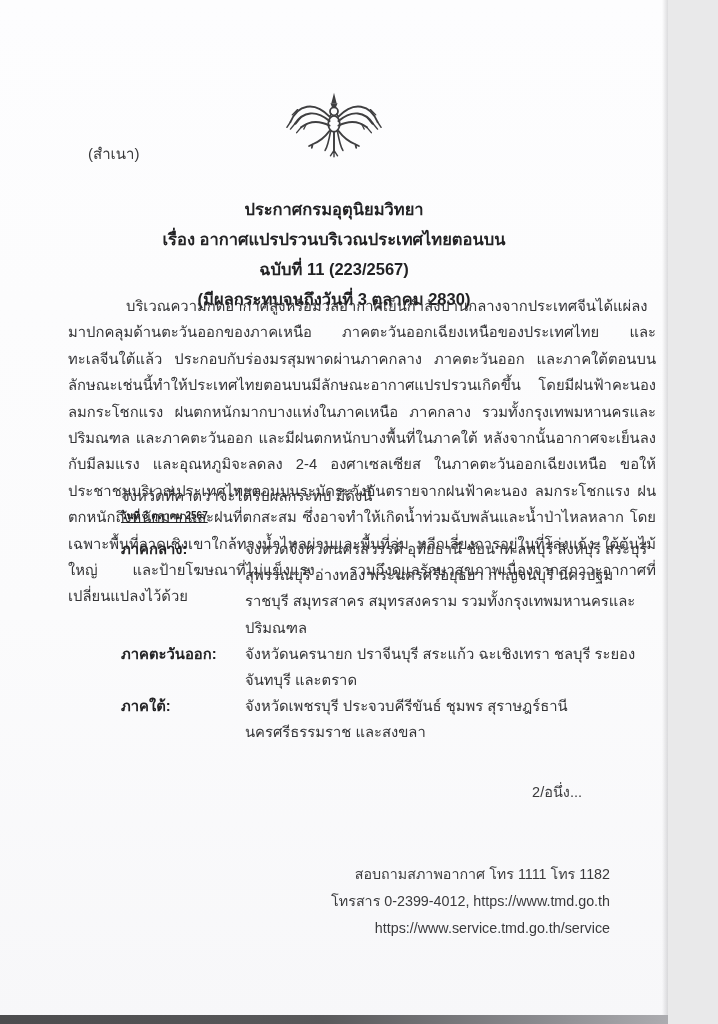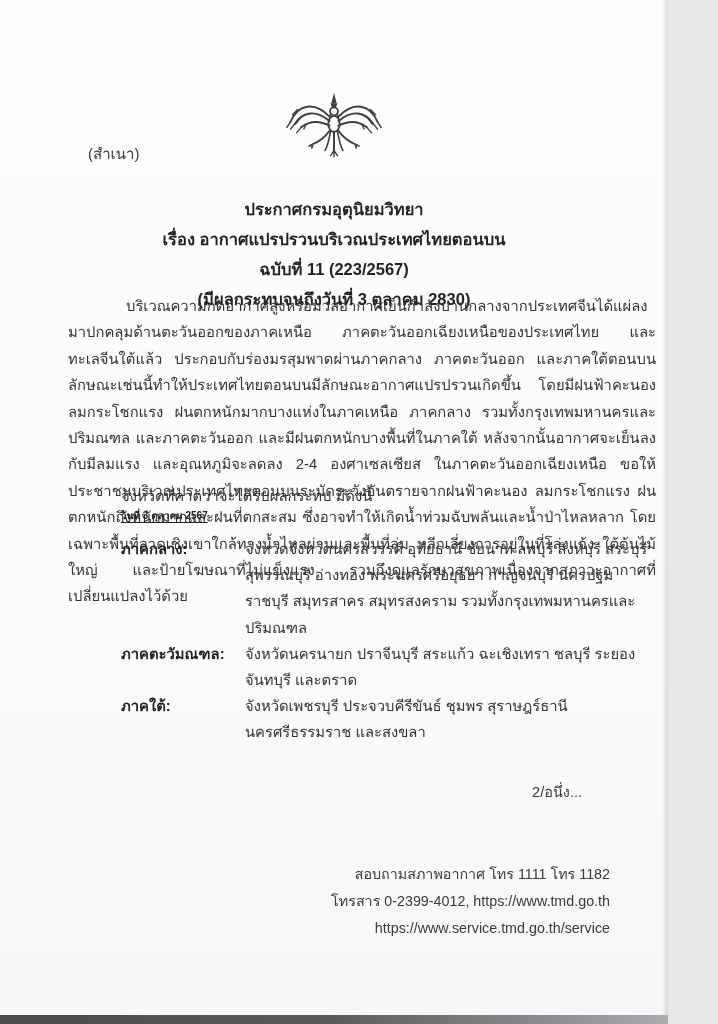--- a/index.html
+++ b/index.html
@@ -135,21 +135,21 @@
   <div class="impact-intro">จังหวัดที่คาดว่าจะได้รับผลกระทบ มีดังนี้</div>
 
   <div class="impact-date">วันที่ 3 ตุลาคม 2567</div>
 
   <div class="region-table">
     <div class="region-row">
       <div class="region-label">ภาคกลาง:</div>
       <div class="region-provinces">จังหวัดจังหวัดนครสวรรค์ อุทัยธานี ชัยนาท ลพบุรี สิงห์บุรี สระบุรี สุพรรณบุรี อ่างทอง พระนครศรีอยุธยา กาญจนบุรี นครปฐม ราชบุรี สมุทรสาคร สมุทรสงคราม รวมทั้งกรุงเทพมหานครและปริมณฑล</div>
     </div>
     <div class="region-row">
-      <div class="region-label">ภาคตะวัมณฑล:</div>
+      <div class="region-label">ภาคตะวันออก:</div>
       <div class="region-provinces">จังหวัดนครนายก ปราจีนบุรี สระแก้ว ฉะเชิงเทรา ชลบุรี ระยอง จันทบุรี และตราด</div>
     </div>
     <div class="region-row">
       <div class="region-label">ภาคใต้:</div>
       <div class="region-provinces">จังหวัดเพชรบุรี ประจวบคีรีขันธ์ ชุมพร สุราษฎร์ธานี นครศรีธรรมราช และสงขลา</div>
     </div>
   </div>
 
   <div class="page-continuation">2/อนึ่ง...</div>
 

